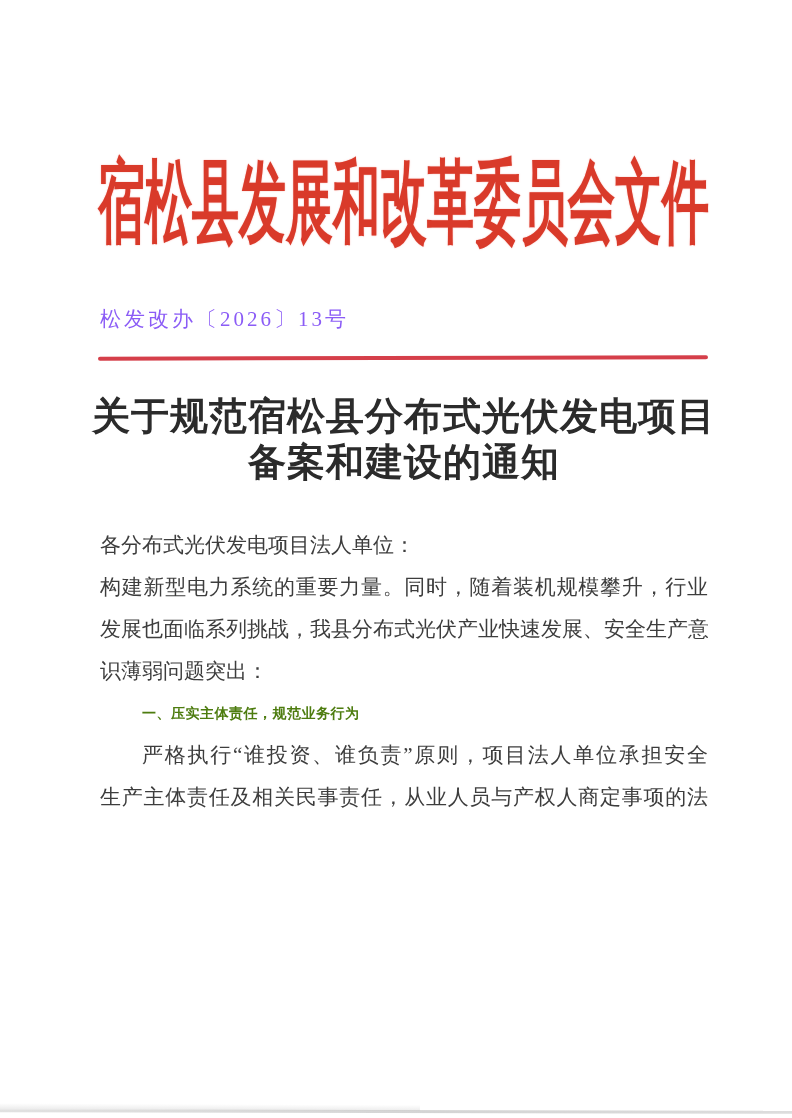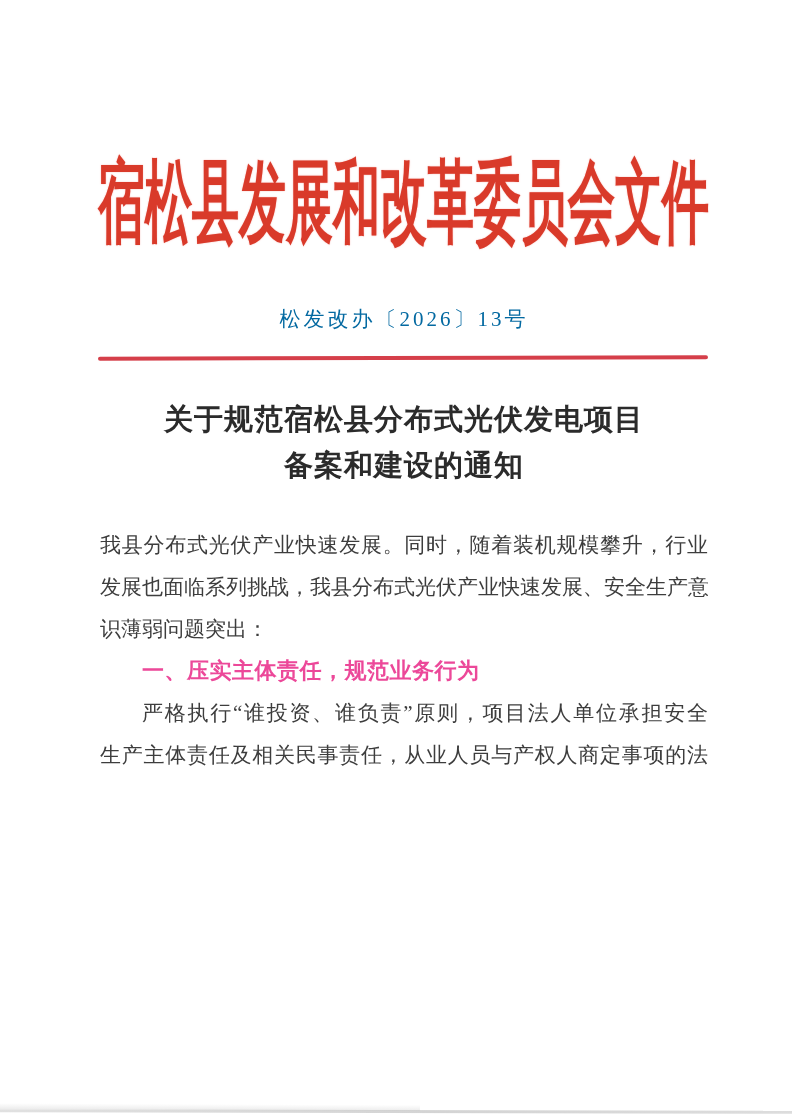--- a/index.html
+++ b/index.html
@@ -38,47 +38,47 @@
   .agency-title .ch {
     transform: scaleY(1.92);
     transform-origin: center;
   }
   
   .doc-number {
     position: absolute;
     left: 100px;
     top: 305px;
     width: 608px;
-    text-align: center;
+    text-align: left;
     font-size: 21px;
     letter-spacing: 3px;
-    color: #0369a1;
+    color: #8b5cf6;
     font-family: "Liberation Serif", serif;
   }
   
   .red-rule {
     position: absolute;
     left: 98px;
     top: 356px;
     width: 610px;
     height: 4px;
     background: var(--rule_red, #d53f4a);
     border-radius: 2px;
     transform: rotate(-0.12deg);
   }
   
   .doc-title {
     position: absolute;
     left: 92px;
     top: 396px;
     width: 624px;
     text-align: center;
-    font-family: Liberation Sans, sans-serif;
+    font-family: Liberation Mono, monospace;
     font-weight: 700;
-    font-size: 29px;
+    font-size: 38px;
     line-height: 46px;
     letter-spacing: 1px;
     color: var(--ink_dark, #2b2b2b);
   }
   
   .doc-body {
     position: absolute;
     left: 100px;
     top: 524px;
     width: 608px;
@@ -93,22 +93,22 @@
     text-align-last: justify;
     text-justify: inter-character;
     overflow: hidden;
     white-space: nowrap;
   }
   .line.left { text-align-last: left; }
   .line.indent { padding-left: 42px; }
   .line.heading {
     font-family: "Liberation Sans", sans-serif;
     font-weight: 700;
-    font-size: 22px;
-    color: #ec4899;
+    font-size: 14px;
+    color: #4d7c0f;
     letter-spacing: 0.5px;
   }
   
   .scan-edge {
     position: absolute;
     left: 0;
     bottom: 5px;
     width: 100%;
     height: 3px;
     background: linear-gradient(to right, #d9d9d9, #c9c9c9 55%, #d4d4d4);
@@ -149,22 +149,23 @@
   <div class="doc-number">松发改办〔2026〕13号</div>
 
   <div class="red-rule"></div>
 
   <div class="doc-title">
     <div>关于规范宿松县分布式光伏发电项目</div>
     <div>备案和建设的通知</div>
   </div>
 
   <div class="doc-body">
+    <div class="line left">各分布式光伏发电项目法人单位：</div>
 
-    <div class="line">我县分布式光伏产业快速发展。同时，随着装机规模攀升，行业</div>
+    <div class="line">构建新型电力系统的重要力量。同时，随着装机规模攀升，行业</div>
     <div class="line">发展也面临系列挑战，我县分布式光伏产业快速发展、安全生产意</div>
     <div class="line left">识薄弱问题突出：</div>
 
     <div class="line left heading indent">一、压实主体责任，规范业务行为</div>
 
     <div class="line indent">严格执行“谁投资、谁负责”原则，项目法人单位承担安全</div>
     <div class="line">生产主体责任及相关民事责任，从业人员与产权人商定事项的法</div>
   </div>
 
   <div class="scan-edge-soft"></div>

